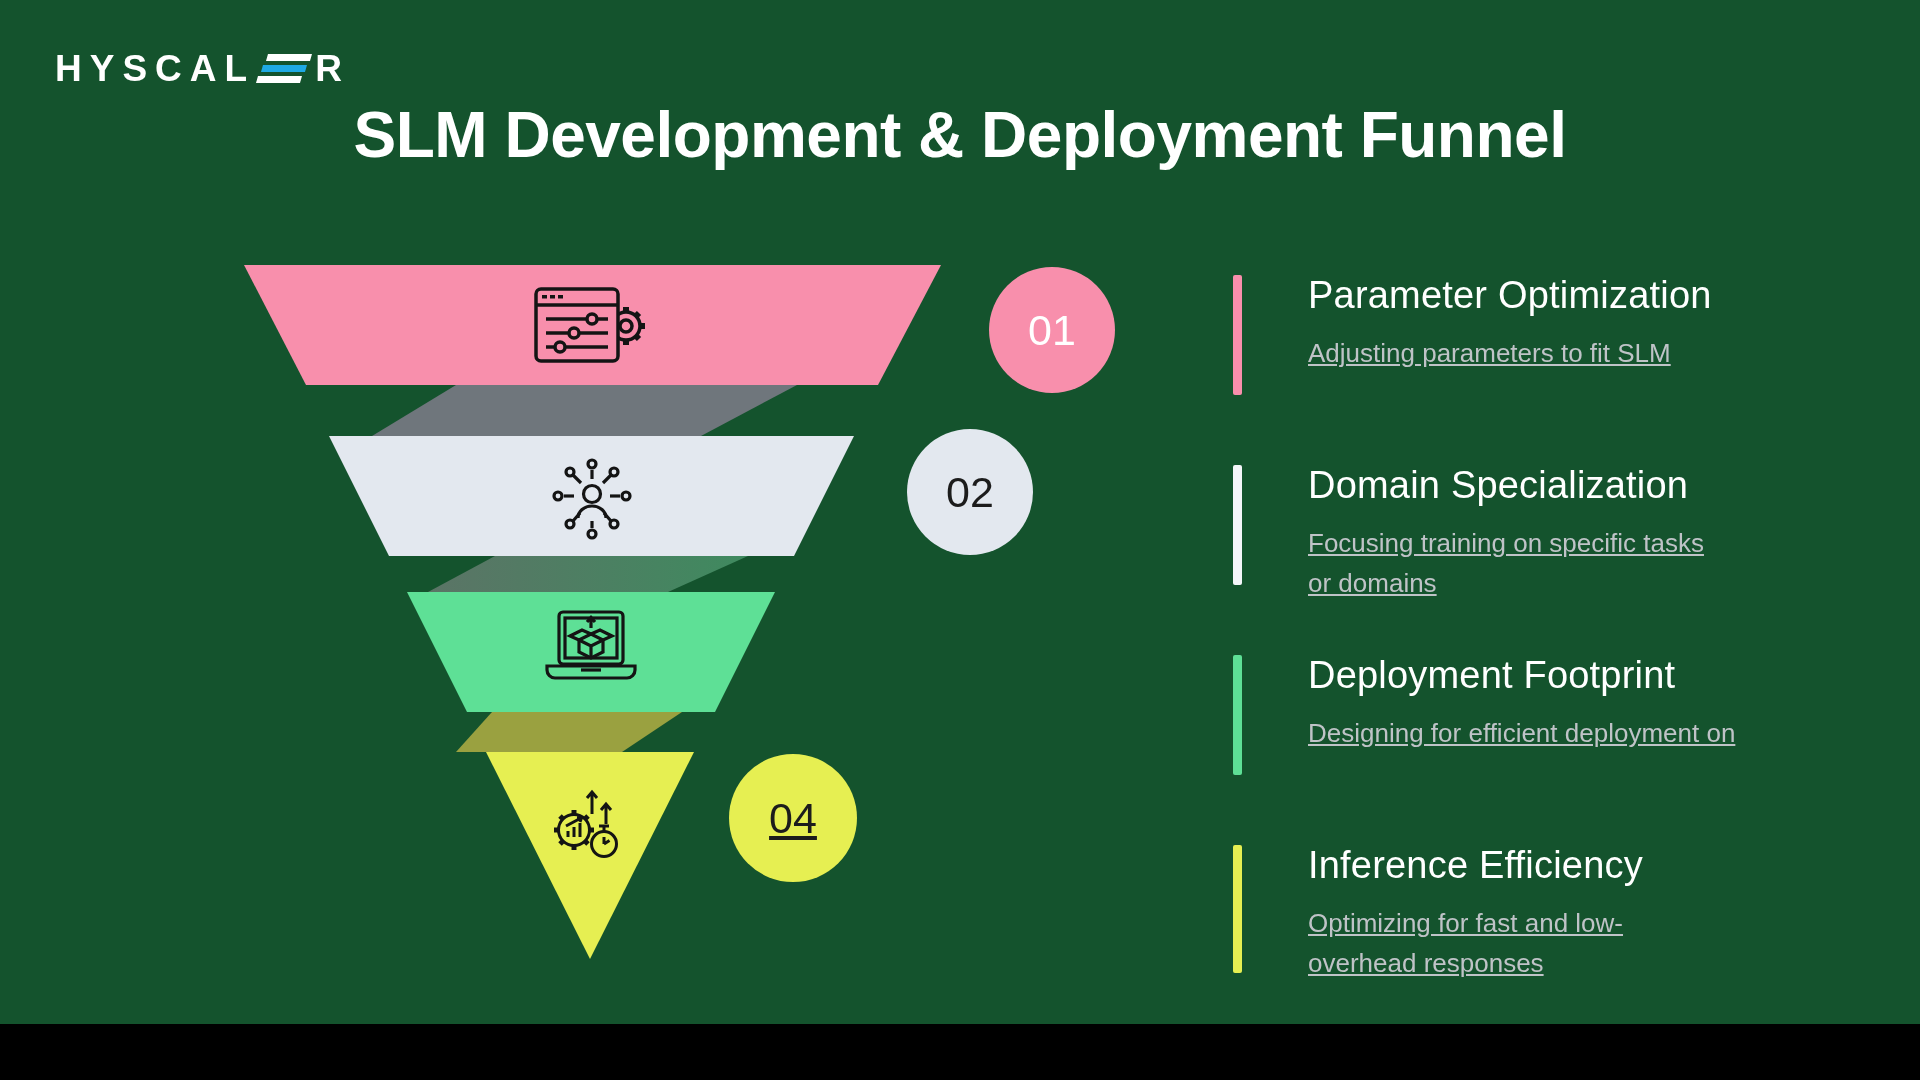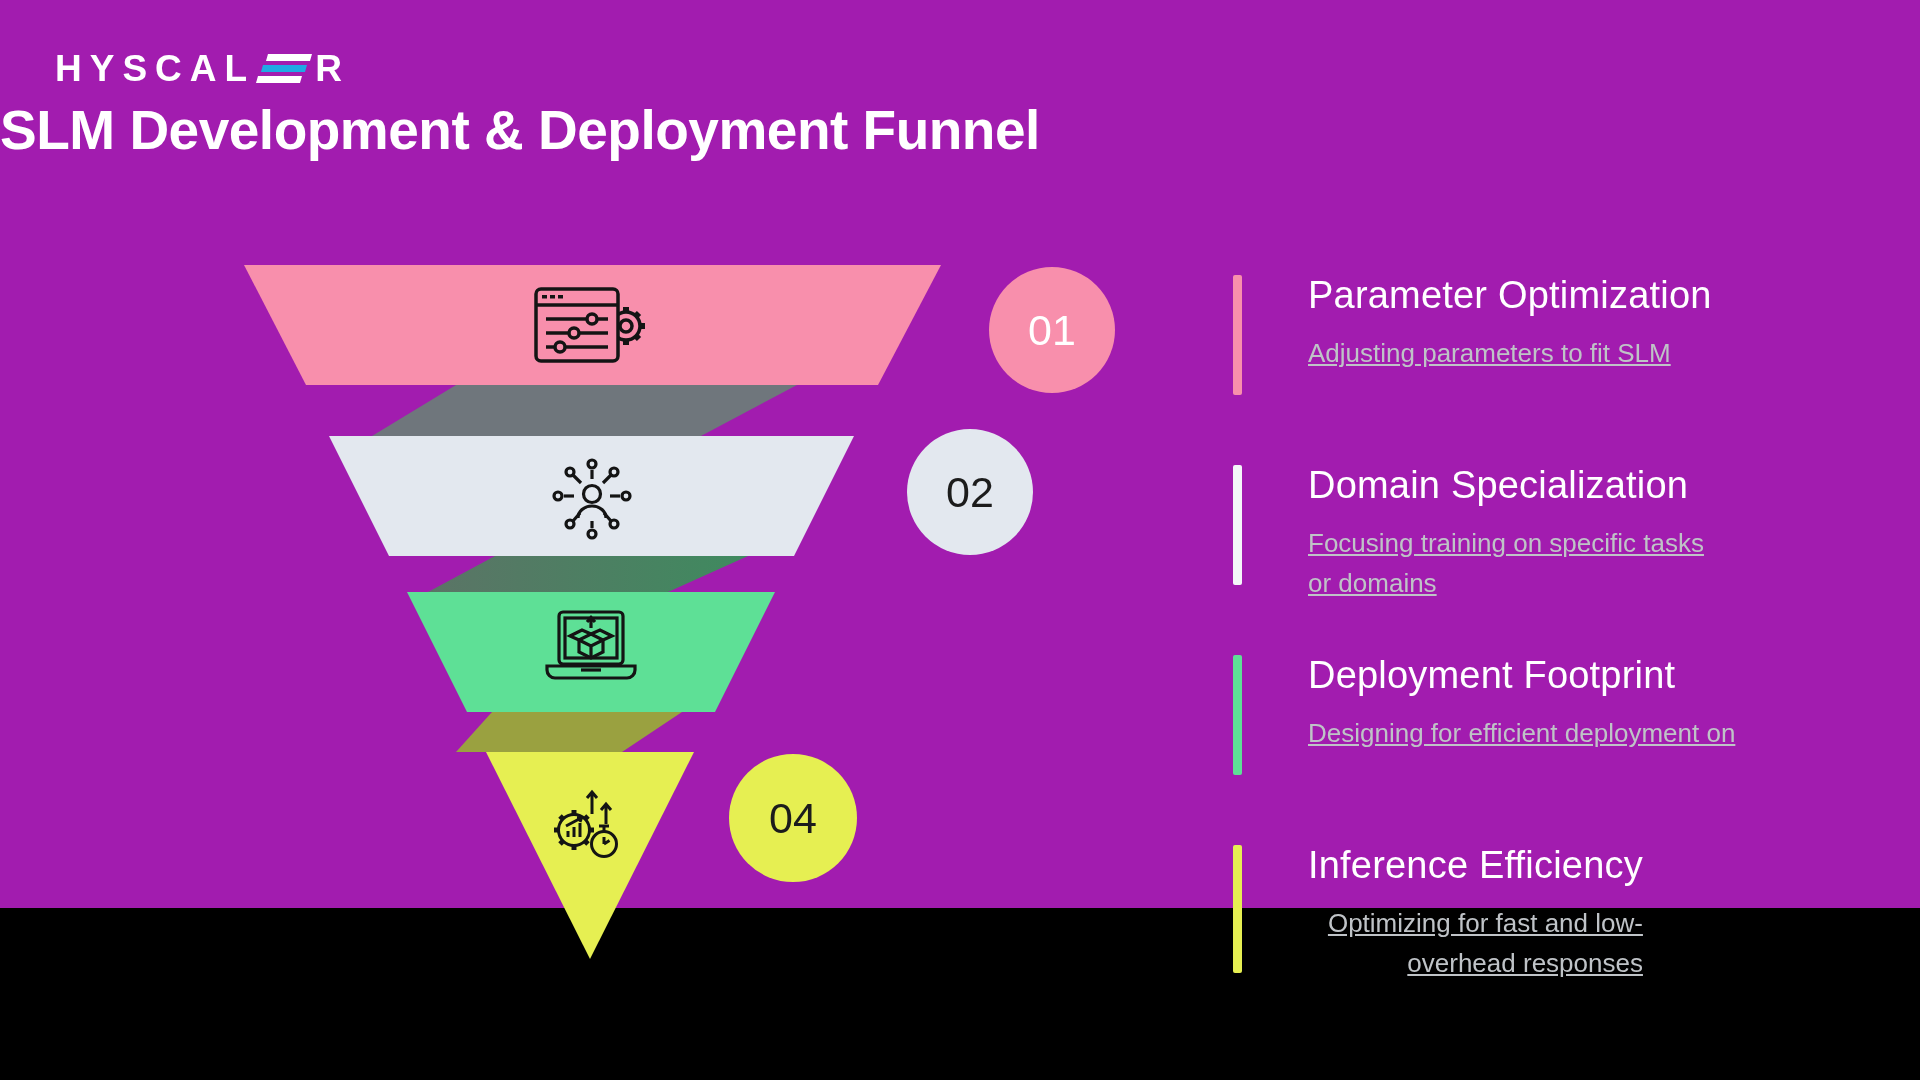--- a/index.html
+++ b/index.html
@@ -1,31 +1,31 @@
 <!DOCTYPE html>
 <html><head>
 <meta charset="utf-8">
 <style>
   * { margin:0; padding:0; box-sizing:border-box; }
   html,body { width:1920px; height:1080px; background:#000; overflow:hidden;
               font-family:"Liberation Sans", sans-serif; }
-  .stage-canvas { position:relative; width:1920px; height:908px; background:#a21caf; }
+  .stage-canvas { position:relative; width:1920px; height:1024px; background:#14532d; }
 
   
   .logo { position:absolute; left:55px; top:48px; display:flex; align-items:center; }
   .logo .logo-txt { color:#fff; font-size:37px; font-weight:700; letter-spacing:8px; }
   .logo-e { position:relative; display:inline-block; width:52px; height:32px; margin:0 6px 0 2px; }
   .logo-e .bar { position:absolute; width:44px; height:7px; background:#fff; transform:skewX(-16deg); }
   .logo-e .bar.b1 { top:1px;  left:10px; }
   .logo-e .bar.b2 { top:12px; left:5px;  background:#1FA9E4; }
   .logo-e .bar.b3 { top:23px; left:0px;  }
 
   
-  .main-title { position:absolute; top:98px; left:0; width:1920px; 
-                color:#fff; font-size:55px; font-weight:700; letter-spacing:-0.5px; }
+  .main-title { position:absolute; top:98px; left:0; width:1920px; text-align:center;
+                color:#fff; font-size:64px; font-weight:700; letter-spacing:-0.5px; }
 
   
   .tier, .conn { position:absolute; }
   .tier1 { left:244px; top:265px; width:697px; height:120px; background:#F88FAC;
            clip-path:polygon(0 0,697px 0,634px 120px,62px 120px); }
   .conn1 { left:372px; top:385px; width:425px; height:51px; background:#6F767C;
            clip-path:polygon(84px 0,425px 0,329px 51px,0 51px); }
   .tier2 { left:329px; top:436px; width:525px; height:120px; background:#E3E8EF;
            clip-path:polygon(0 0,525px 0,465px 120px,60px 120px); }
   .conn2 { left:428px; top:556px; width:320px; height:36px;
@@ -44,25 +44,25 @@
   .icon3 { left:543px; top:608px; }
   .icon4 { left:544px; top:780px; }
 
   
   .num-circle { position:absolute; border-radius:50%; display:flex;
                 align-items:center; justify-content:center;
                 font-size:43px; color:#1c1c1c; }
   .nc1 { left:989px; top:267px; width:126px; height:126px; background:#F88FAC; color:#fff; }
   .nc2 { left:907px; top:429px; width:126px; height:126px; background:#E3E8EF; }
   .nc3 { left:821px; top:594px; width:132px; height:132px; background:#5EE096; }
-  .nc4 { left:729px; top:754px; width:128px; height:128px; background:#E6EF52; }
+  .nc4 { left:729px; top:754px; width:128px; height:128px; background:#E6EF52;text-decoration:underline; }
 
   
   .detail { position:absolute; left:1233px; display:flex; align-items:flex-start; }
-  .d1 { top:275px; } .d2 { top:465px; } .d3 { top:655px; } .d4 { top:845px;text-align:right; }
+  .d1 { top:275px; } .d2 { top:465px; } .d3 { top:655px; } .d4 { top:845px; }
   .detail .accent-bar { width:9px; height:120px; border-radius:2px; flex:none; }
   .d4 .accent-bar { height:128px; }
   .bar-pink   { background:#F88FAC; }
   .bar-white  { background:#F4F6F9; }
   .bar-green  { background:#5EE096; }
   .bar-yellow { background:#E6EF52; }
   .detail .txt { margin-left:66px; }
   .detail .d-title { color:#fff; font-size:38px; font-weight:400; line-height:1.1;
                      letter-spacing:0.2px; white-space:nowrap; }
   .detail .d-desc { margin-top:16px; color:#BFC3C7; font-size:26px; line-height:40px;text-decoration:underline; }

